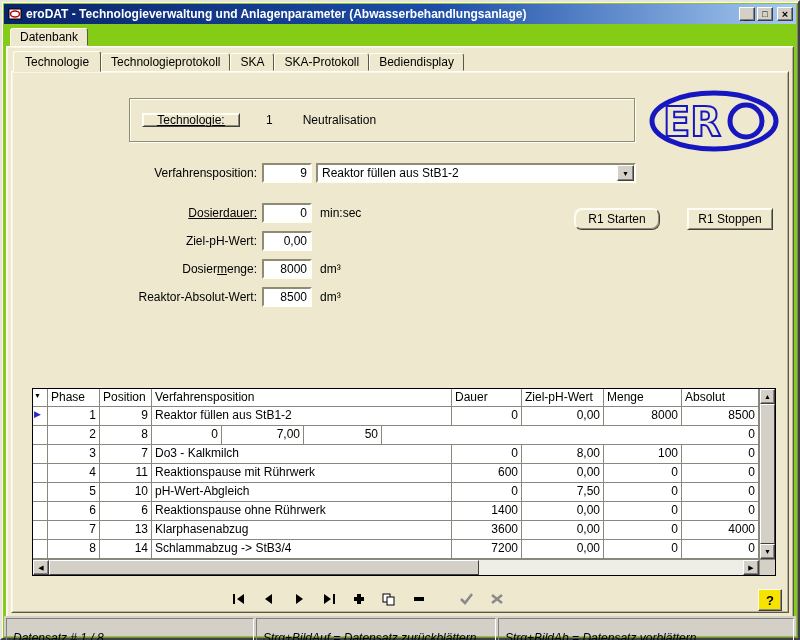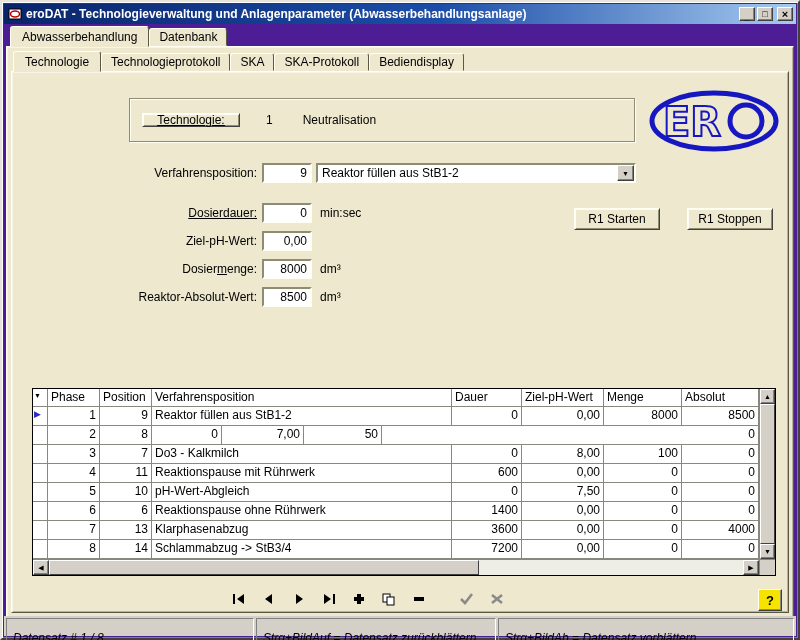--- a/index.html
+++ b/index.html
@@ -1,19 +1,19 @@
 <!DOCTYPE html>
 <html><head>
 <meta charset="utf-8">
 <style>
   * { margin:0; padding:0; box-sizing:border-box; }
   html,body { width:800px; height:640px; overflow:hidden; background:#fff;
               font-family:"Liberation Sans", sans-serif; font-size:12px; color:#000; }
 
-  .window { position:relative; width:800px; height:640px; background:#4c1d95;
+  .window { position:relative; width:800px; height:640px; background:#84cc16;
             border:2px solid; border-color:#E8E4DC #404040 #404040 #E8E4DC;
             box-shadow: inset 1px 1px 0 #fff, inset -1px -1px 0 #808080; }
 
   
   .titlebar { position:absolute; left:2px; top:2px; right:2px; height:20px;
               background:linear-gradient(90deg,#0A246A,#1C4EA8 55%,#A6CAF0);
               display:flex; align-items:center; padding:0 2px; }
   .tb-icon { width:14px; height:14px; margin-left:2px; flex:none; }
   .tb-title { flex:1; color:#fff; font-weight:bold; font-size:12px; margin-left:4px;
               white-space:nowrap; overflow:hidden; }
@@ -135,21 +135,20 @@
       <div class="tb-btn">
           <span>□</span>
         </div>
       <div class="tb-btn close">
           <span>×</span>
         </div>
     </div>
   </div>
 
   <div class="tabstrip" style="left:8px; top:24px;">
-    <div class="tab active">Abwasserbehandlung</div>
     <div class="tab">Datenbank</div>
   </div>
 
   <div class="outer-page panel-raised">
 
     <div class="tabstrip" style="left:6px; top:4px;">
       <div class="tab active">Technologie</div>
       <div class="tab">Technologieprotokoll</div>
       <div class="tab">SKA</div>
       <div class="tab">SKA-Protokoll</div>
@@ -189,21 +188,21 @@
       <div class="input" style="top:159px;">0,00</div>
 
       <div class="flabel" style="top:190px;"><span>Dosier</span><span class="u">m</span><span>enge:</span></div>
       <div class="input" style="top:187px;">8000</div>
       <div class="unit" style="top:190px;">dm³</div>
 
       <div class="flabel" style="top:218px;">Reaktor-Absolut-Wert:</div>
       <div class="input" style="top:215px;">8500</div>
       <div class="unit" style="top:218px;">dm³</div>
 
-      <div class="btn r1-btn" style="left:562px;">R1 Starten</div>
+      <div class="btn r1-btn" style="left:562px;border-radius:8px;">R1 Starten</div>
       <div class="btn r1-btn" style="left:675px;">R1 Stoppen</div>
 
       <div class="grid">
         <div class="grid-main">
           <div class="grid-table">
 
             <div class="grid-row hdr">
               <div class="gc c0"><span class="filter-icon">▼</span></div>
               <div class="gc c1">Phase</div>
               <div class="gc c2">Position</div>

